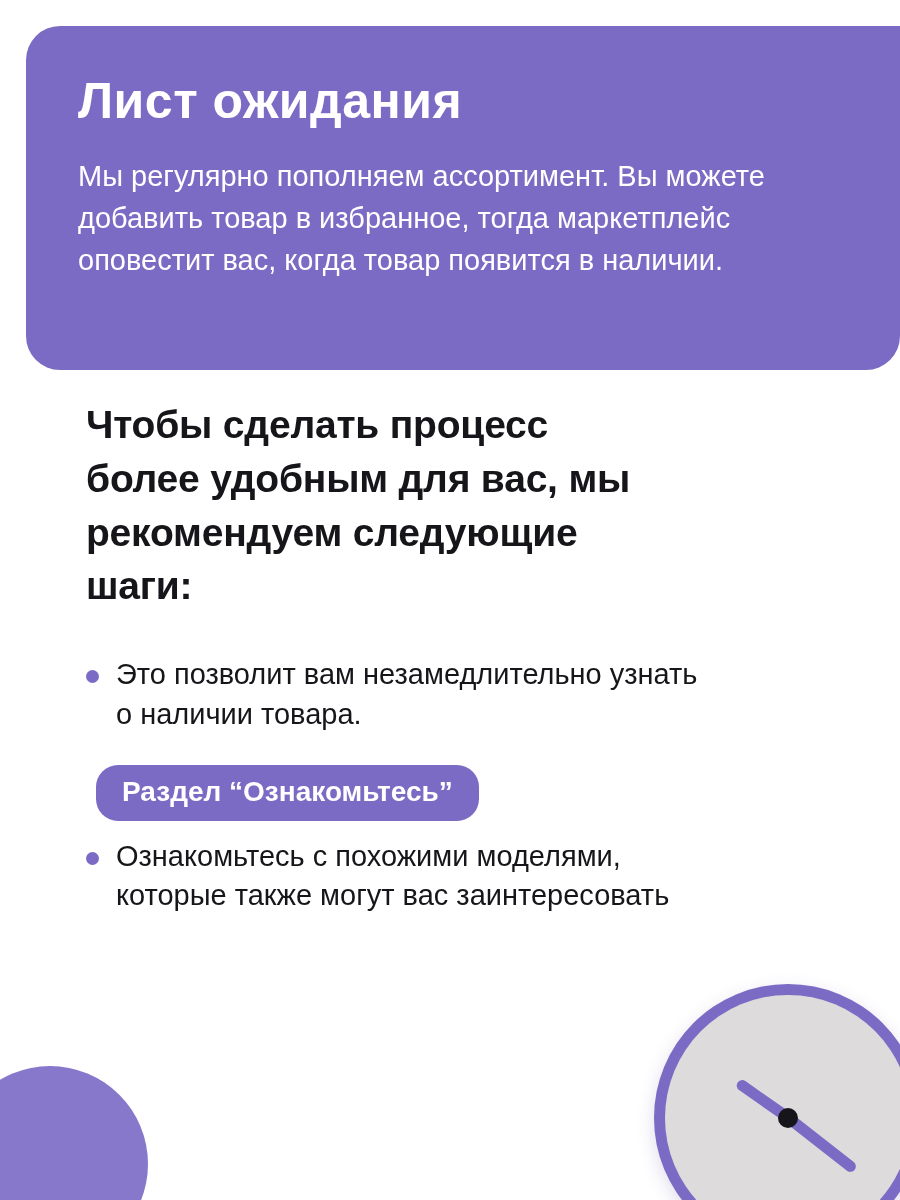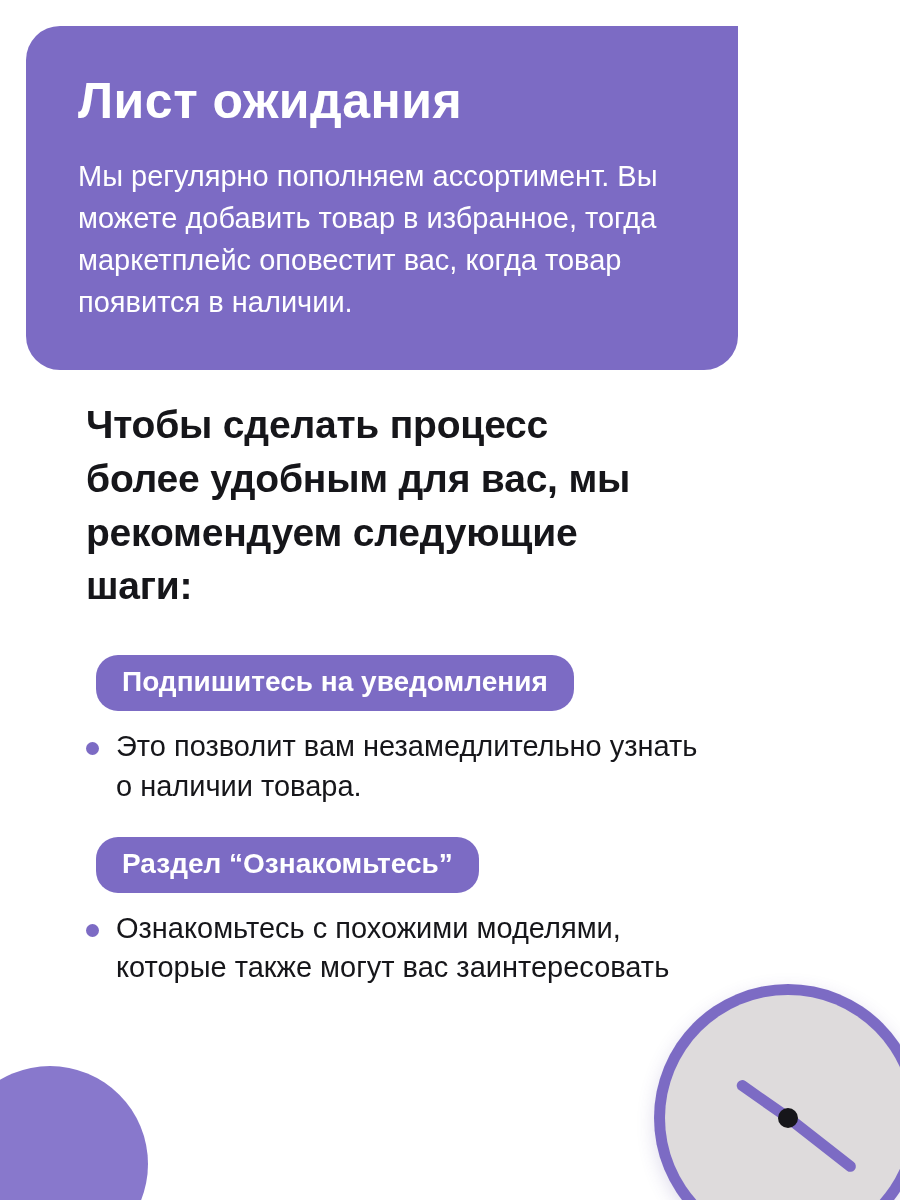--- a/index.html
+++ b/index.html
@@ -12,21 +12,21 @@
     font-family: "Liberation Sans", sans-serif;
     background: #ffffff;
     position: relative;
   }
 
   
   .hero {
     position: absolute;
     left: 26px;
     top: 26px;
-    width: 712px;
+    width: 874px;
     height: 344px;
     background: #7C6BC4;
     border-radius: 34px 0 34px 34px;
     padding: 48px 48px 0 52px;
     overflow: hidden;
   }
   .hero-title {
     color: #ffffff;
     font-size: 50px;
     font-weight: 700;
@@ -169,21 +169,20 @@
   <div class="hero-text">Мы регулярно пополняем ассортимент. Вы можете добавить товар в избранное, тогда маркетплейс оповестит вас, когда товар появится в наличии.</div>
 </div>
 
 <div class="content">
 
   <div class="section-heading">Чтобы сделать процесс более удобным для вас, мы рекомендуем следующие шаги:</div>
 
   <div class="steps">
 
     <div class="step">
-      <div class="pill">Подпишитесь на уведомления</div>
       <div class="bullet-row">
         <span class="bullet-dot"></span>
         <span class="bullet-text">Это позволит вам незамедлительно узнать о наличии товара.</span>
       </div>
     </div>
 
     <div class="step">
       <div class="pill">Раздел “Ознакомьтесь”</div>
       <div class="bullet-row">
         <span class="bullet-dot"></span>

